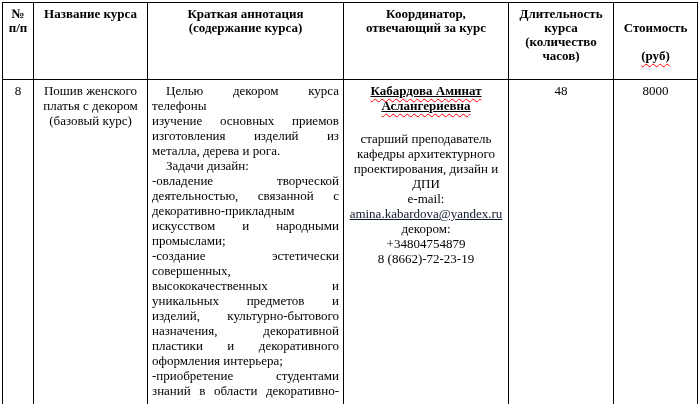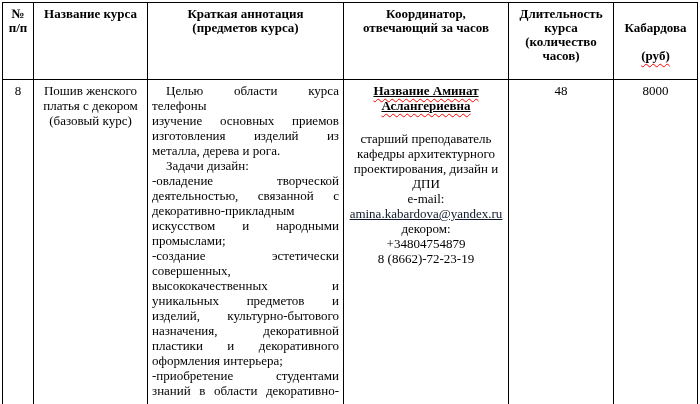--- a/index.html
+++ b/index.html
@@ -89,49 +89,49 @@
     <col style="width:165px">
     <col style="width:105px">
     <col style="width:84px">
   </colgroup>
   <tbody>
       <tr class="header-row">
     <th>№
 п/п</th>
     <th>Название курса</th>
     <th>Краткая аннотация
-(предметов курса)</th>
+(содержание курса)</th>
     <th>Координатор,
-отвечающий за часов</th>
+отвечающий за курс</th>
     <th>Длительность
 курса
 (количество
 часов)</th>
     <th>
-      <span class="price-line">Кабардова</span>
+      <span class="price-line">Стоимость</span>
       <span class="price-line"><span class="wavy">(руб)</span></span>
     </th>
   </tr>
   <tr class="data-row">
     <td class="cell-center">8</td>
     <td class="cell-center">Пошив женского платья с декором (базовый курс)</td>
     <td>
       <div class="annotation">
-        <p class="indent force-justify">Целью области курса</p>
+        <p class="indent force-justify">Целью декором курса</p>
         <p>телефоны</p>
         <p>изучение основных приемов изготовления изделий из металла, дерева и рога.</p>
         <p class="indent">Задачи дизайн:</p>
         <p>-овладение творческой деятельностью, связанной с декоративно-прикладным искусством и народными промыслами;</p>
         <p>-создание эстетически совершенных, высококачественных и уникальных предметов и изделий, культурно-бытового назначения, декоративной пластики и декоративного оформления интерьера;</p>
         <p>-приобретение студентами знаний в области декоративно-прикладного искусства и народных промыслов.</p>
       </div>
     </td>
     <td>
       <div class="coordinator">
-        <div class="coord-name"><span class="wavy">Название Аминат Аслангериевна</span></div>
+        <div class="coord-name"><span class="wavy">Кабардова Аминат Аслангериевна</span></div>
         <div class="coord-title">старший преподаватель кафедры архитектурного проектирования, дизайн и ДПИ</div>
         <div>e-mail:</div>
         <div><a class="email-link">amina.kabardova@yandex.ru</a></div>
         <div>декором:</div>
         <div>+34804754879</div>
         <div>8 (8662)-72-23-19</div>
       </div>
     </td>
     <td class="cell-center">48</td>
     <td class="cell-center">8000</td>

